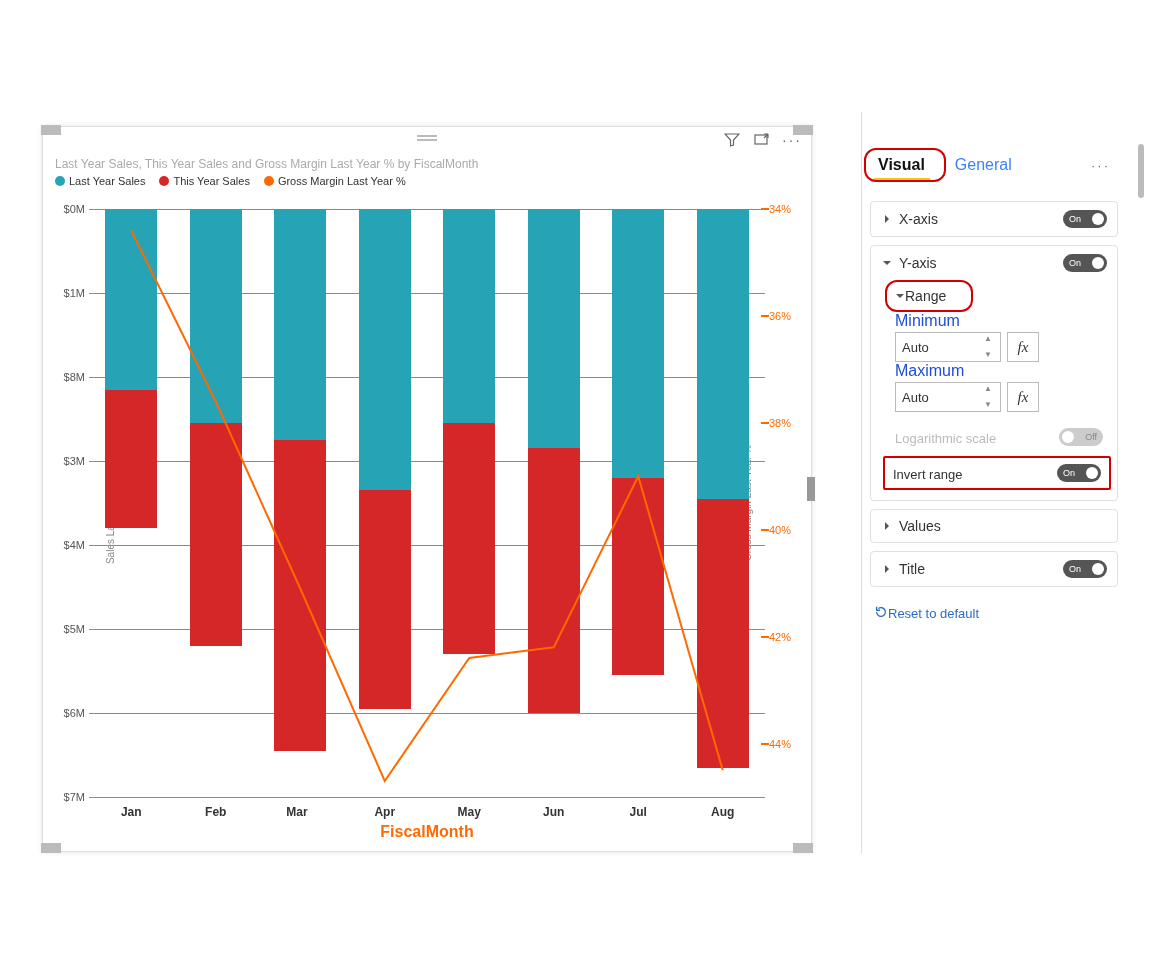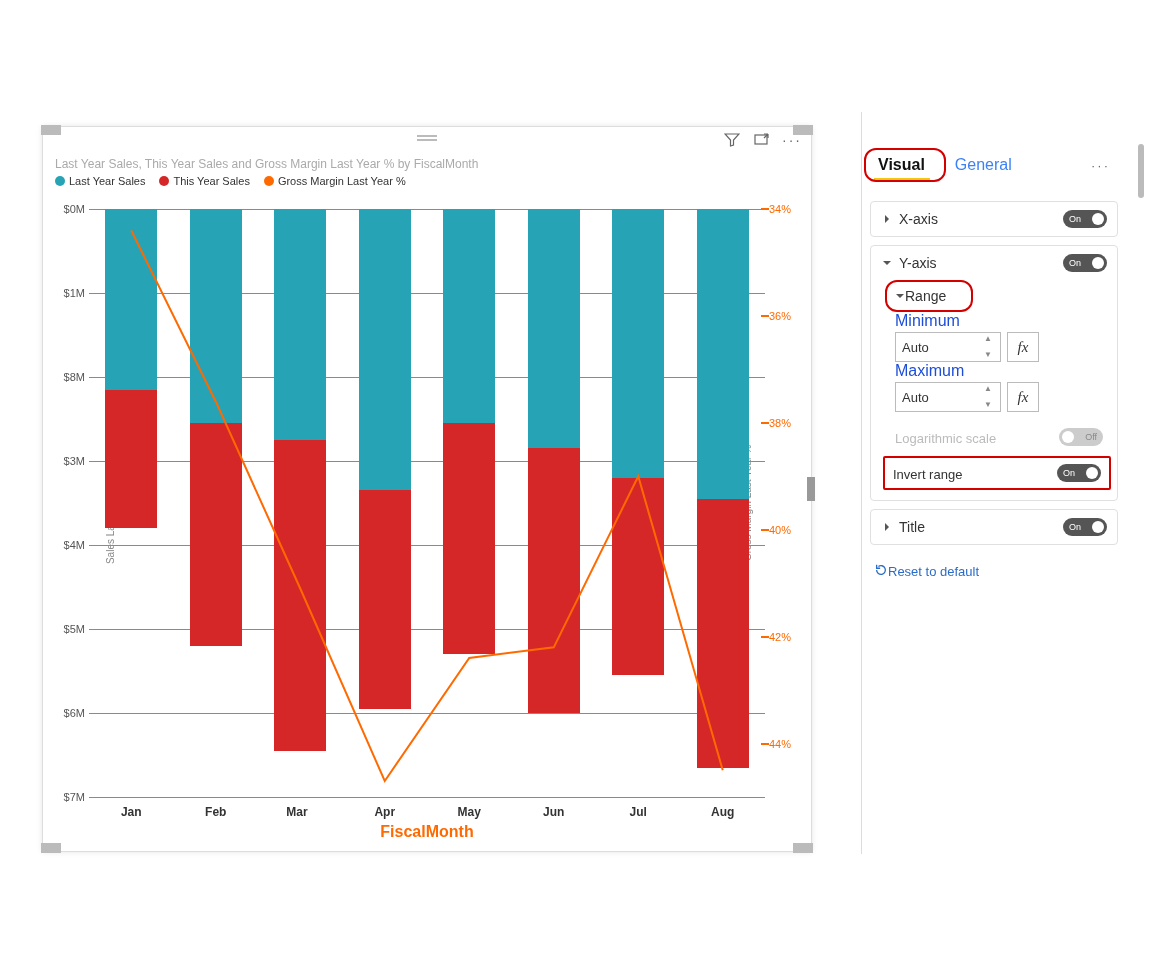--- a/index.html
+++ b/index.html
@@ -289,20 +289,30 @@
         <div class="row-inline" style="border:2px solid #d40000;border-radius:2px;margin:4px -8px 0 -12px;padding:6px 8px">
           <span>Invert range</span>
           <div class="toggle on">
               <span>On</span>
               <div class="knob"></div>
             </div>
         </div>
       </div>
     </div>
 
+    <div class="section head-only">
+      <div class="sec-head">
+        <span class="chev">
+            <svg width="10" height="10" viewBox="0 0 10 10" fill="#555">
+              <path d="M3 1l4 4-4 4z"></path>
+            </svg>
+          </span>
+        <span>Values</span>
+      </div>
+    </div>
 
     <div class="section head-only">
       <div class="sec-head">
         <span class="chev">
             <svg width="10" height="10" viewBox="0 0 10 10" fill="#555">
               <path d="M3 1l4 4-4 4z"></path>
             </svg>
           </span>
         <span>Title</span>
         <div class="toggle on">

